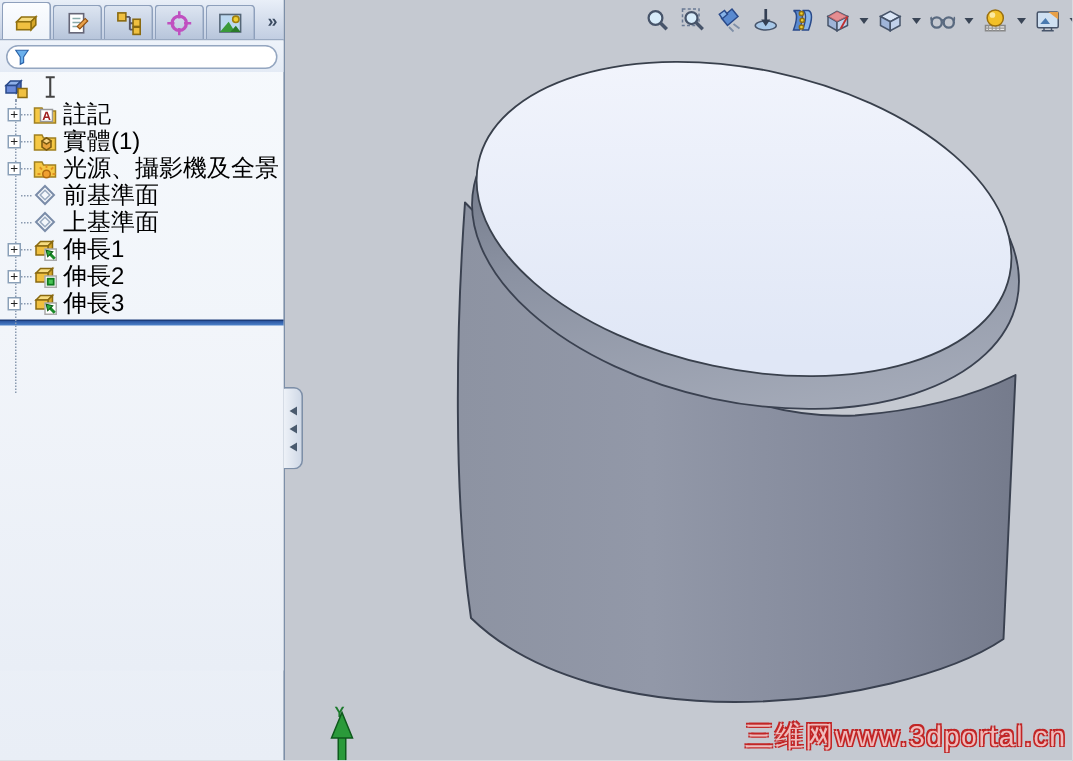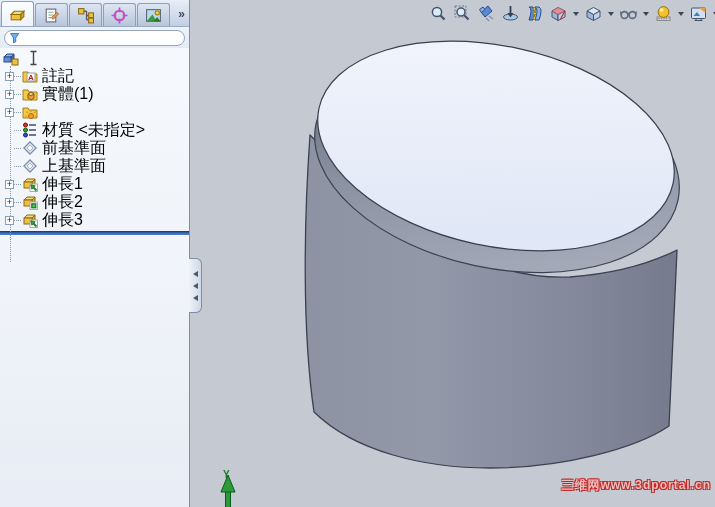--- a/index.html
+++ b/index.html
@@ -59,21 +59,21 @@
 
   
   .viewport{position:absolute;left:190px;top:0;width:525px;height:507px;
             background:var(--viewport-bg);overflow:hidden;}
   .headsup{position:absolute;top:4px;right:-5px;display:flex;align-items:center;gap:3px;z-index:4;}
   .tb-item{width:21px;height:19px;display:flex;align-items:center;justify-content:center;cursor:pointer;}
   .tb-item svg{width:17px;height:17px;}
   .dd{width:0;height:0;border-left:3.5px solid transparent;border-right:3.5px solid transparent;
       border-top:4px solid #3a4556;margin:0 1px;cursor:pointer;}
   .model-svg{position:absolute;left:0;top:0;}
-  .watermark{position:absolute;right:4px;bottom:13px;font-size:12px;font-weight:bold;
+  .watermark{position:absolute;right:4px;bottom:3px;font-size:19px;font-weight:normal;
              letter-spacing:1px;color:#f0bcbc;
              text-shadow:-1px -1px 0 #c22525,1px -1px 0 #c22525,-1px 1px 0 #c22525,1px 1px 0 #c22525;
              white-space:nowrap;}
 </style>
 </head>
 <body>
 
 <svg width="0" height="0" style="position:absolute">
   <defs>
 
@@ -289,28 +289,21 @@
               <use href="#ico-solid-bodies-folder"></use>
             </svg>
     <span class="lbl">實體(1)</span>
   </div>
           <div class="trow">
     <span class="plus">+</span>
     <span class="stub"></span>
     <svg class="nico">
               <use href="#ico-lights-folder"></use>
             </svg>
-  </div>
-          <div class="trow">
-    <span class="plus hidden"></span>
-    <span class="stub"></span>
-    <svg class="nico">
-              <use href="#ico-material"></use>
-            </svg>
-    <span class="lbl">材質 &lt;未指定&gt;</span>
+    <span class="lbl">光源、攝影機及全景</span>
   </div>
           <div class="trow">
     <span class="plus hidden"></span>
     <span class="stub"></span>
     <svg class="nico">
               <use href="#ico-plane"></use>
             </svg>
     <span class="lbl">前基準面</span>
   </div>
           <div class="trow">

